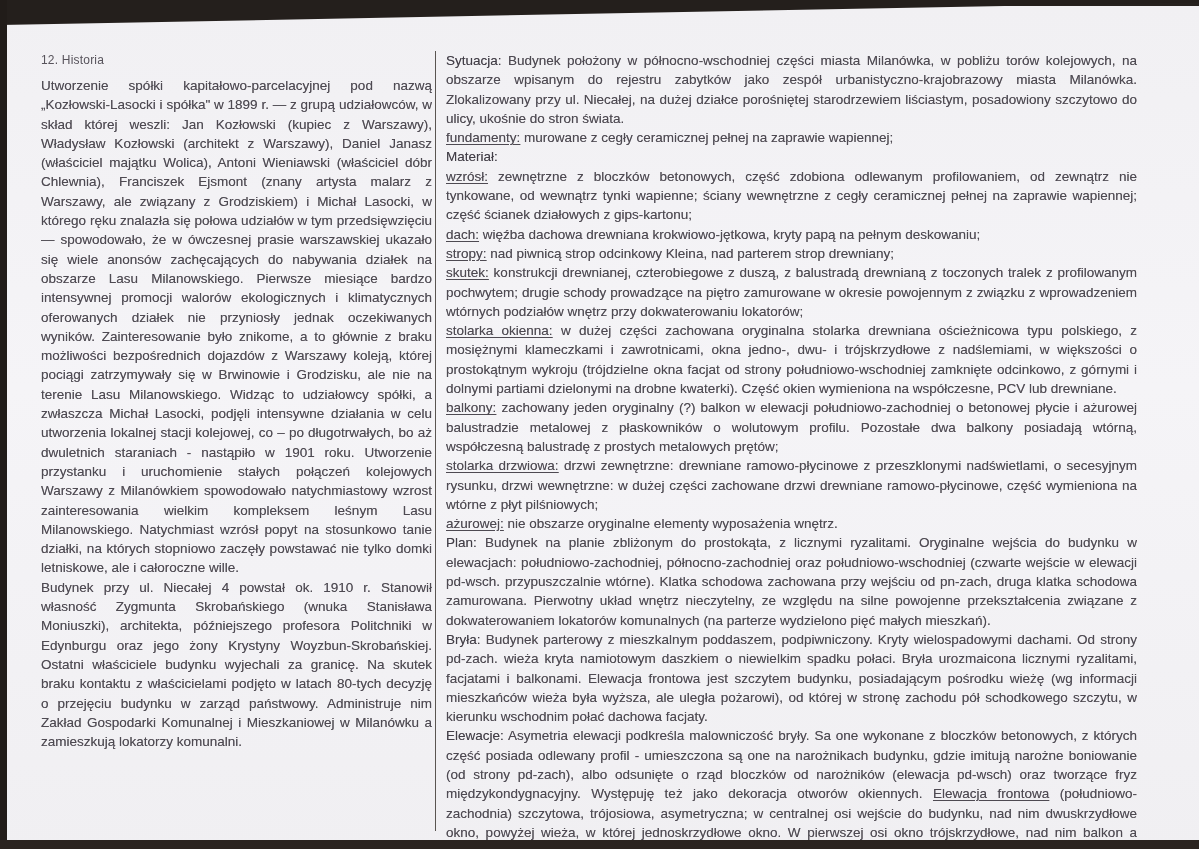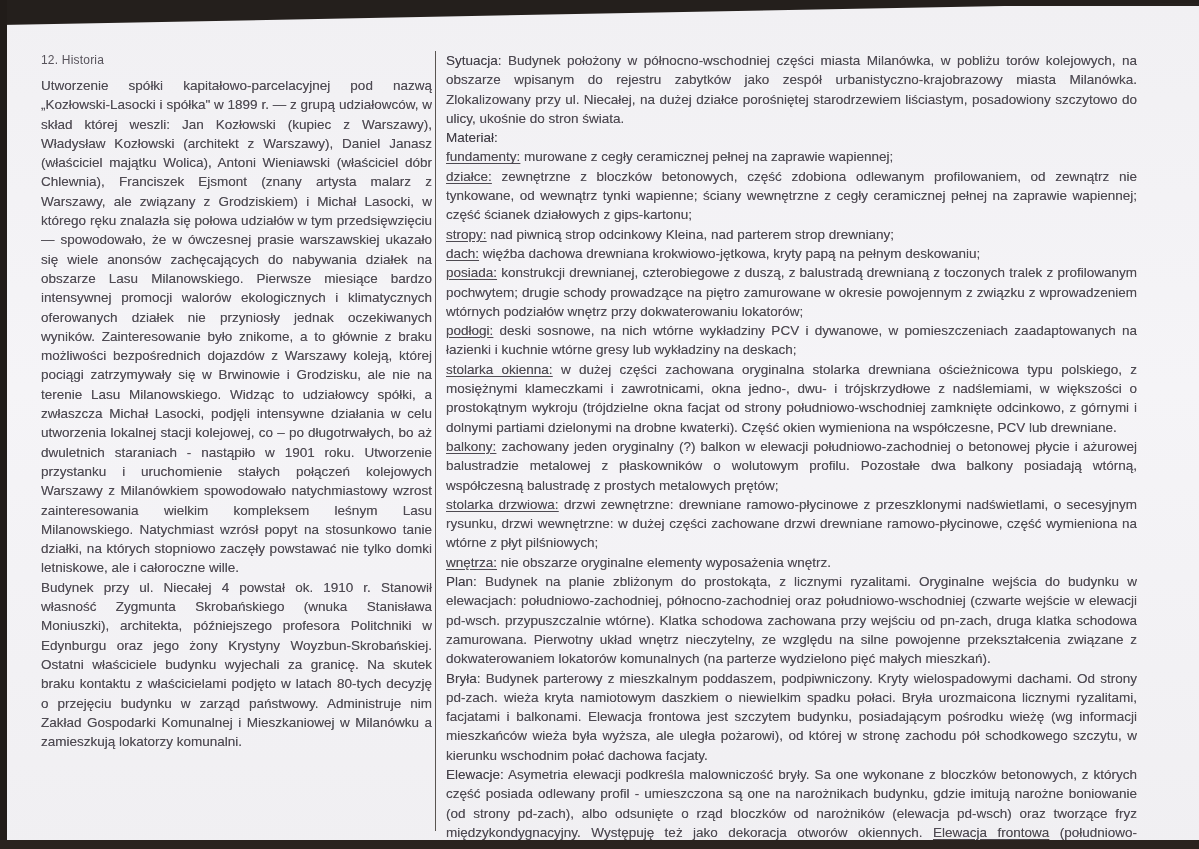--- a/index.html
+++ b/index.html
@@ -69,31 +69,30 @@
           <p class="para">Utworzenie spółki kapitałowo-parcelacyjnej pod nazwą „Kozłowski-Lasocki i spółka" w 1899 r. — z grupą udziałowców, w skład której weszli: Jan Kozłowski (kupiec z Warszawy), Władysław Kozłowski (architekt z Warszawy), Daniel Janasz (właściciel majątku Wolica), Antoni Wieniawski (właściciel dóbr Chlewnia), Franciszek Ejsmont (znany artysta malarz z Warszawy, ale związany z Grodziskiem) i Michał Lasocki, w którego ręku znalazła się połowa udziałów w tym przedsięwzięciu — spowodowało, że w ówczesnej prasie warszawskiej ukazało się wiele anonsów zachęcających do nabywania działek na obszarze Lasu Milanowskiego. Pierwsze miesiące bardzo intensywnej promocji walorów ekologicznych i klimatycznych oferowanych działek nie przyniosły jednak oczekiwanych wyników. Zainteresowanie było znikome, a to głównie z braku możliwości bezpośrednich dojazdów z Warszawy koleją, której pociągi zatrzymywały się w Brwinowie i Grodzisku, ale nie na terenie Lasu Milanowskiego. Widząc to udziałowcy spółki, a zwłaszcza Michał Lasocki, podjęli intensywne działania w celu utworzenia lokalnej stacji kolejowej, co – po długotrwałych, bo aż dwuletnich staraniach - nastąpiło w 1901 roku. Utworzenie przystanku i uruchomienie stałych połączeń kolejowych Warszawy z Milanówkiem spowodowało natychmiastowy wzrost zainteresowania wielkim kompleksem leśnym Lasu Milanowskiego. Natychmiast wzrósł popyt na stosunkowo tanie działki, na których stopniowo zaczęły powstawać nie tylko domki letniskowe, ale i całoroczne wille.</p>
           <p class="para">Budynek przy ul. Niecałej 4 powstał ok. 1910 r. Stanowił własność Zygmunta Skrobańskiego (wnuka Stanisława Moniuszki), architekta, późniejszego profesora Politchniki w Edynburgu oraz jego żony Krystyny Woyzbun-Skrobańskiej. Ostatni właściciele budynku wyjechali za granicę. Na skutek braku kontaktu z właścicielami podjęto w latach 80-tych decyzję o przejęciu budynku w zarząd państwowy. Administruje nim Zakład Gospodarki Komunalnej i Mieszkaniowej w Milanówku a zamieszkują lokatorzy komunalni.</p>
         </div>
     </div>
 
     <div class="divider"></div>
 
     <div class="col col-right">
       <div id="right-items">
           <p class="para"><span class="seg-bold">Sytuacja:</span><span class="seg"> Budynek położony w północno-wschodniej części miasta Milanówka, w pobliżu torów kolejowych, na obszarze wpisanym do rejestru zabytków jako zespół urbanistyczno-krajobrazowy miasta Milanówka. Zlokalizowany przy ul. Niecałej, na dużej działce porośniętej starodrzewiem liściastym, posadowiony szczytowo do ulicy, ukośnie do stron świata.</span></p>
+          <p class="para"><span class="seg-underline">fundamenty:</span><span class="seg"> murowane z cegły ceramicznej pełnej na zaprawie wapiennej;</span></p>
           <p class="para"><span class="seg-bold">Materiał:</span></p>
-          <p class="para"><span class="seg-underline">fundamenty:</span><span class="seg"> murowane z cegły ceramicznej pełnej na zaprawie wapiennej;</span></p>
-          <p class="para"><span class="seg-underline">działce:</span><span class="seg"> zewnętrzne z bloczków betonowych, część zdobiona odlewanym profilowaniem, od zewnątrz nie tynkowane, od wewnątrz tynki wapienne; ściany wewnętrzne z cegły ceramicznej pełnej na zaprawie wapiennej; część ścianek działowych z gips-kartonu;</span></p>
+          <p class="para"><span class="seg-underline">wzrósł:</span><span class="seg"> zewnętrzne z bloczków betonowych, część zdobiona odlewanym profilowaniem, od zewnątrz nie tynkowane, od wewnątrz tynki wapienne; ściany wewnętrzne z cegły ceramicznej pełnej na zaprawie wapiennej; część ścianek działowych z gips-kartonu;</span></p>
+          <p class="para"><span class="seg-underline">dach:</span><span class="seg"> więźba dachowa drewniana krokwiowo-jętkowa, kryty papą na pełnym deskowaniu;</span></p>
           <p class="para"><span class="seg-underline">stropy:</span><span class="seg"> nad piwnicą strop odcinkowy Kleina, nad parterem strop drewniany;</span></p>
-          <p class="para"><span class="seg-underline">dach:</span><span class="seg"> więźba dachowa drewniana krokwiowo-jętkowa, kryty papą na pełnym deskowaniu;</span></p>
-          <p class="para"><span class="seg-underline">posiada:</span><span class="seg"> konstrukcji drewnianej, czterobiegowe z duszą, z balustradą drewnianą z toczonych tralek z profilowanym pochwytem; drugie schody prowadzące na piętro zamurowane w okresie powojennym z związku z wprowadzeniem wtórnych podziałów wnętrz przy dokwaterowaniu lokatorów;</span></p>
-          <p class="para"><span class="seg-underline">podłogi:</span><span class="seg"> deski sosnowe, na nich wtórne wykładziny PCV i dywanowe, w pomieszczeniach zaadaptowanych na łazienki i kuchnie wtórne gresy lub wykładziny na deskach;</span></p>
+          <p class="para"><span class="seg-underline">skutek:</span><span class="seg"> konstrukcji drewnianej, czterobiegowe z duszą, z balustradą drewnianą z toczonych tralek z profilowanym pochwytem; drugie schody prowadzące na piętro zamurowane w okresie powojennym z związku z wprowadzeniem wtórnych podziałów wnętrz przy dokwaterowaniu lokatorów;</span></p>
           <p class="para"><span class="seg-underline">stolarka okienna:</span><span class="seg"> w dużej części zachowana oryginalna stolarka drewniana ościeżnicowa typu polskiego, z mosiężnymi klameczkami i zawrotnicami, okna jedno-, dwu- i trójskrzydłowe z nadślemiami, w większości o prostokątnym wykroju (trójdzielne okna facjat od strony południowo-wschodniej zamknięte odcinkowo, z górnymi i dolnymi partiami dzielonymi na drobne kwaterki). Część okien wymieniona na współczesne, PCV lub drewniane.</span></p>
           <p class="para"><span class="seg-underline">balkony:</span><span class="seg"> zachowany jeden oryginalny (?) balkon w elewacji południowo-zachodniej o betonowej płycie i ażurowej balustradzie metalowej z płaskowników o wolutowym profilu. Pozostałe dwa balkony posiadają wtórną, współczesną balustradę z prostych metalowych prętów;</span></p>
           <p class="para"><span class="seg-underline">stolarka drzwiowa:</span><span class="seg"> drzwi zewnętrzne: drewniane ramowo-płycinowe z przeszklonymi nadświetlami, o secesyjnym rysunku, drzwi wewnętrzne: w dużej części zachowane drzwi drewniane ramowo-płycinowe, część wymieniona na wtórne z płyt pilśniowych;</span></p>
-          <p class="para"><span class="seg-underline">wnętrza:</span><span class="seg"> nie obszarze oryginalne elementy wyposażenia wnętrz.</span></p>
+          <p class="para"><span class="seg-underline">ażurowej:</span><span class="seg"> nie obszarze oryginalne elementy wyposażenia wnętrz.</span></p>
           <p class="para"><span class="seg-bold">Plan:</span><span class="seg"> Budynek na planie zbliżonym do prostokąta, z licznymi ryzalitami. Oryginalne wejścia do budynku w elewacjach: południowo-zachodniej, północno-zachodniej oraz południowo-wschodniej (czwarte wejście w elewacji pd-wsch. przypuszczalnie wtórne). Klatka schodowa zachowana przy wejściu od pn-zach, druga klatka schodowa zamurowana. Pierwotny układ wnętrz nieczytelny, ze względu na silne powojenne przekształcenia związane z dokwaterowaniem lokatorów komunalnych (na parterze wydzielono pięć małych mieszkań).</span></p>
           <p class="para"><span class="seg-bold">Bryła:</span><span class="seg"> Budynek parterowy z mieszkalnym poddaszem, podpiwniczony. Kryty wielospadowymi dachami. Od strony pd-zach. wieża kryta namiotowym daszkiem o niewielkim spadku połaci. Bryła urozmaicona licznymi ryzalitami, facjatami i balkonami. Elewacja frontowa jest szczytem budynku, posiadającym pośrodku wieżę (wg informacji mieszkańców wieża była wyższa, ale uległa pożarowi), od której w stronę zachodu pół schodkowego szczytu, w kierunku wschodnim połać dachowa facjaty.</span></p>
           <p class="para"><span class="seg-bold">Elewacje:</span><span class="seg"> Asymetria elewacji podkreśla malowniczość bryły. Sa one wykonane z bloczków betonowych, z których część posiada odlewany profil - umieszczona są one na narożnikach budynku, gdzie imitują narożne boniowanie (od strony pd-zach), albo odsunięte o rząd bloczków od narożników (elewacja pd-wsch) oraz tworzące fryz międzykondygnacyjny. Występuję też jako dekoracja otworów okiennych. </span><span class="seg-underline">Elewacja frontowa</span><span class="seg"> (południowo-zachodnia) szczytowa, trójosiowa, asymetryczna; w centralnej osi wejście do budynku, nad nim dwuskrzydłowe okno, powyżej wieża, w której jednoskrzydłowe okno. W pierwszej osi okno trójskrzydłowe, nad nim balkon a powyżej połowa schodkowo ukształtowanego szczytu. Oś trzecia zryzalitowana w parterze, na dachu ryzalitu taras. Od strony południowo-wschodniej do ryzalitu dostawiono wtórnie aneks wejściowy.</span></p>
         </div>
     </div>
 
   </div>
 
   <div class="edge edge-top"></div>
   <div class="edge edge-left"></div>

